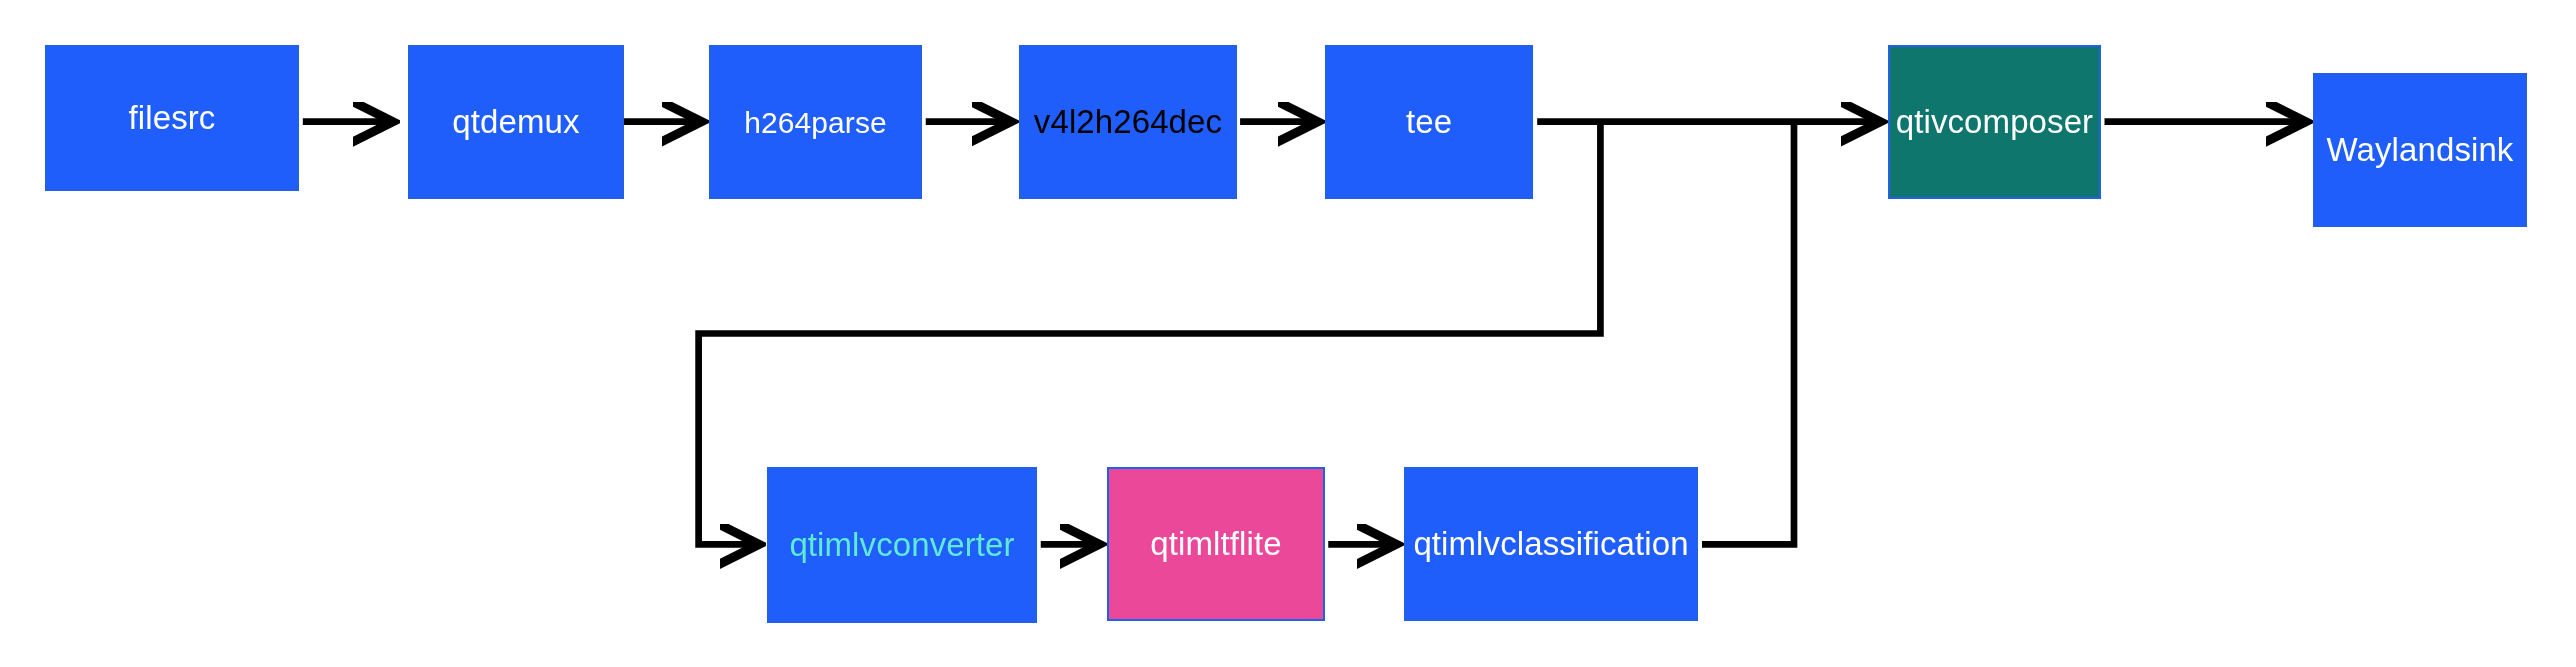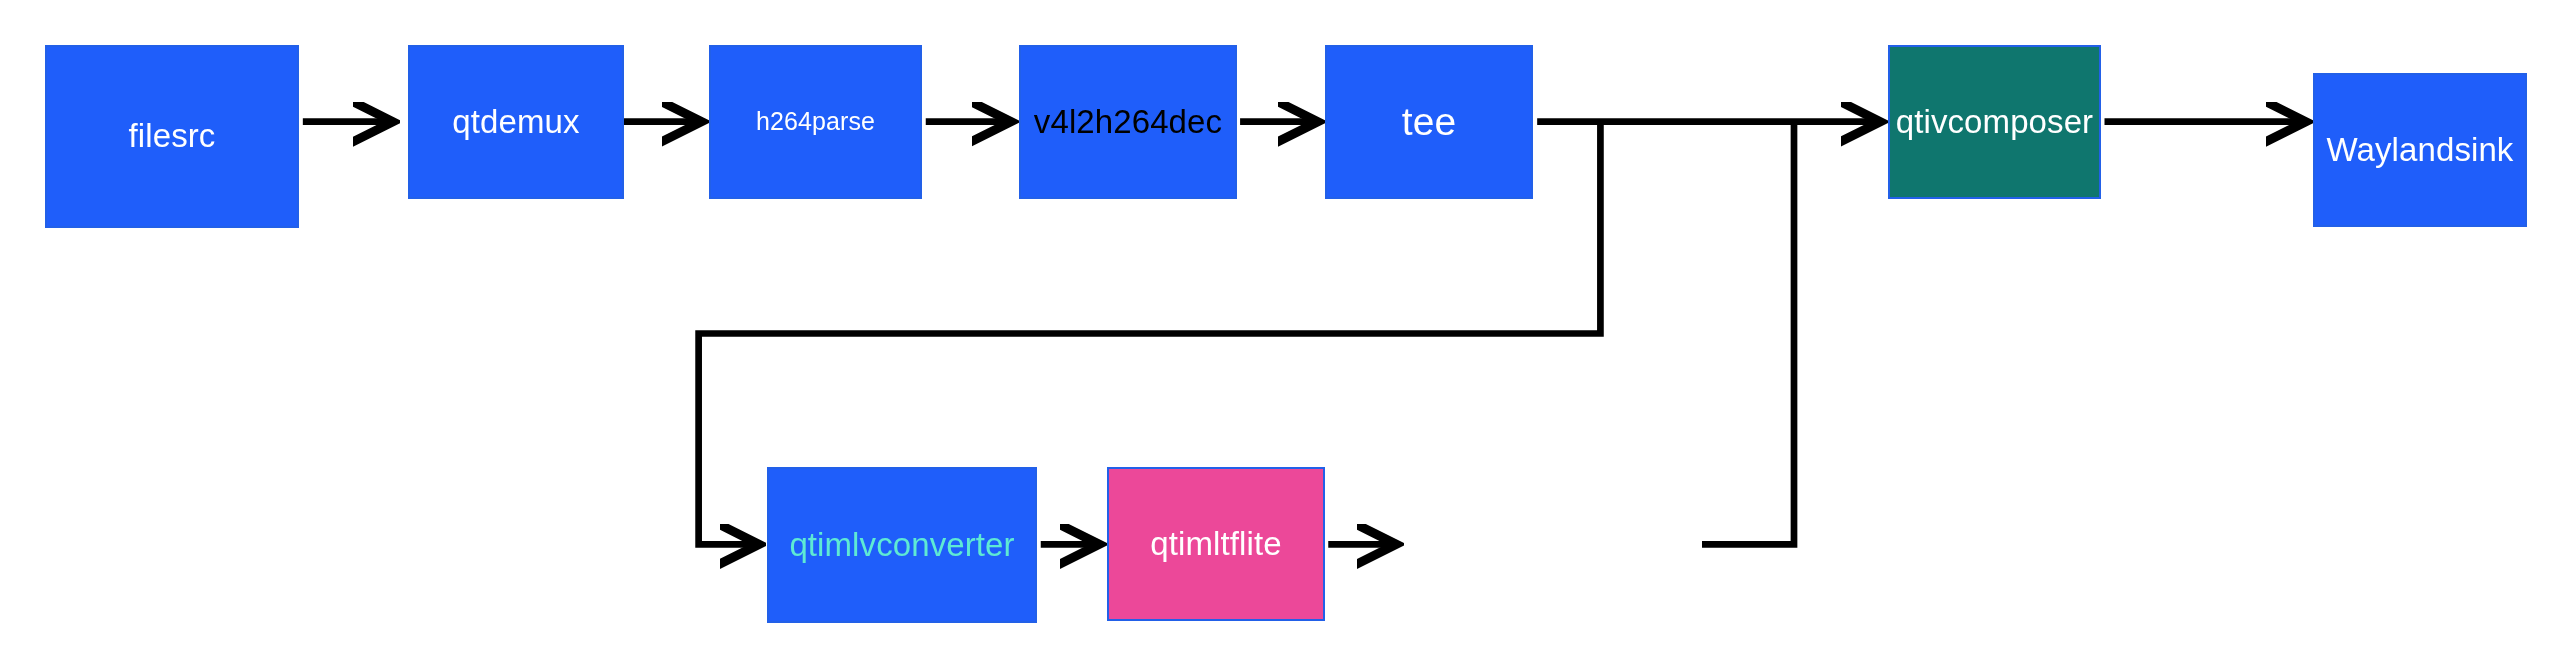--- a/index.html
+++ b/index.html
@@ -83,34 +83,35 @@
 
       <path d="M 1776 568 L 1872 568 L 1872 127"></path>
 
       <path d="M 2196 127 L 2404 127" marker-end="url(#arrowhead)"></path>
 
     </g>
   </svg>
 
   <div id="node-layer">
 
-    <div class="node" style="left: 45px; top: 45px; width: 254px; height: 183px; background: rgb(31, 94, 250); border-color: rgb(34, 96, 232); color: rgb(255, 255, 255); font-size: 33px;">filesrc</div>
+    <div class="node" style="left: 45px; top: 45px; width: 254px; height: 146px; background: rgb(31, 94, 250); border-color: rgb(34, 96, 232); color: rgb(255, 255, 255); font-size: 33px;">filesrc</div>
 
     <div class="node" style="left: 408px; top: 45px; width: 216px; height: 154px; background: rgb(31, 94, 250); border-color: rgb(34, 96, 232); color: rgb(255, 255, 255); font-size: 33px;">qtdemux</div>
 
-    <div class="node" style="left: 709px; top: 45px; width: 213px; height: 154px; background: rgb(31, 94, 250); border-color: rgb(34, 96, 232); color: rgb(255, 255, 255); font-size: 25px;">h264parse</div>
+    <div class="node" style="left: 709px; top: 45px; width: 213px; height: 154px; background: rgb(31, 94, 250); border-color: rgb(34, 96, 232); color: rgb(255, 255, 255); font-size: 30px;">h264parse</div>
 
     <div class="node" style="left: 1019px; top: 45px; width: 218px; height: 154px; background: rgb(31, 94, 250); border-color: rgb(34, 96, 232); color: #000000; font-size: 33px;">v4l2h264dec</div>
 
-    <div class="node" style="left: 1325px; top: 45px; width: 208px; height: 154px; background: rgb(31, 94, 250); border-color: rgb(34, 96, 232); color: rgb(255, 255, 255); font-size: 39px;">tee</div>
+    <div class="node" style="left: 1325px; top: 45px; width: 208px; height: 154px; background: rgb(31, 94, 250); border-color: rgb(34, 96, 232); color: rgb(255, 255, 255); font-size: 33px;">tee</div>
 
     <div class="node" style="left: 1888px; top: 45px; width: 213px; height: 154px; background: #0f766e; border-color: rgb(34, 96, 232); color: rgb(255, 255, 255); font-size: 33px;">qtivcomposer</div>
 
     <div class="node" style="left: 2313px; top: 45px; width: 214px; height: 154px; background: rgb(31, 94, 250); border-color: rgb(34, 96, 232); color: rgb(255, 255, 255); font-size: 33px; margin-top: 28px;">Waylandsink</div>
 
     <div class="node" style="left: 767px; top: 467px; width: 270px; height: 156px; background: rgb(31, 94, 250); border-color: rgb(34, 96, 232); color: #5eead4; font-size: 33px;">qtimlvconverter</div>
 
     <div class="node" style="left: 1107px; top: 467px; width: 218px; height: 154px; background: #ec4899; border-color: rgb(34, 96, 232); color: rgb(255, 255, 255); font-size: 33px;">qtimltflite</div>
 
+    <div class="node" style="left: 1404px; top: 467px; width: 294px; height: 154px; background: rgb(31, 94, 250); border-color: rgb(34, 96, 232); color: rgb(255, 255, 255); font-size: 33px;">qtimlvclassification</div>
 
   </div>
 </div>
 
 
 </body></html>

